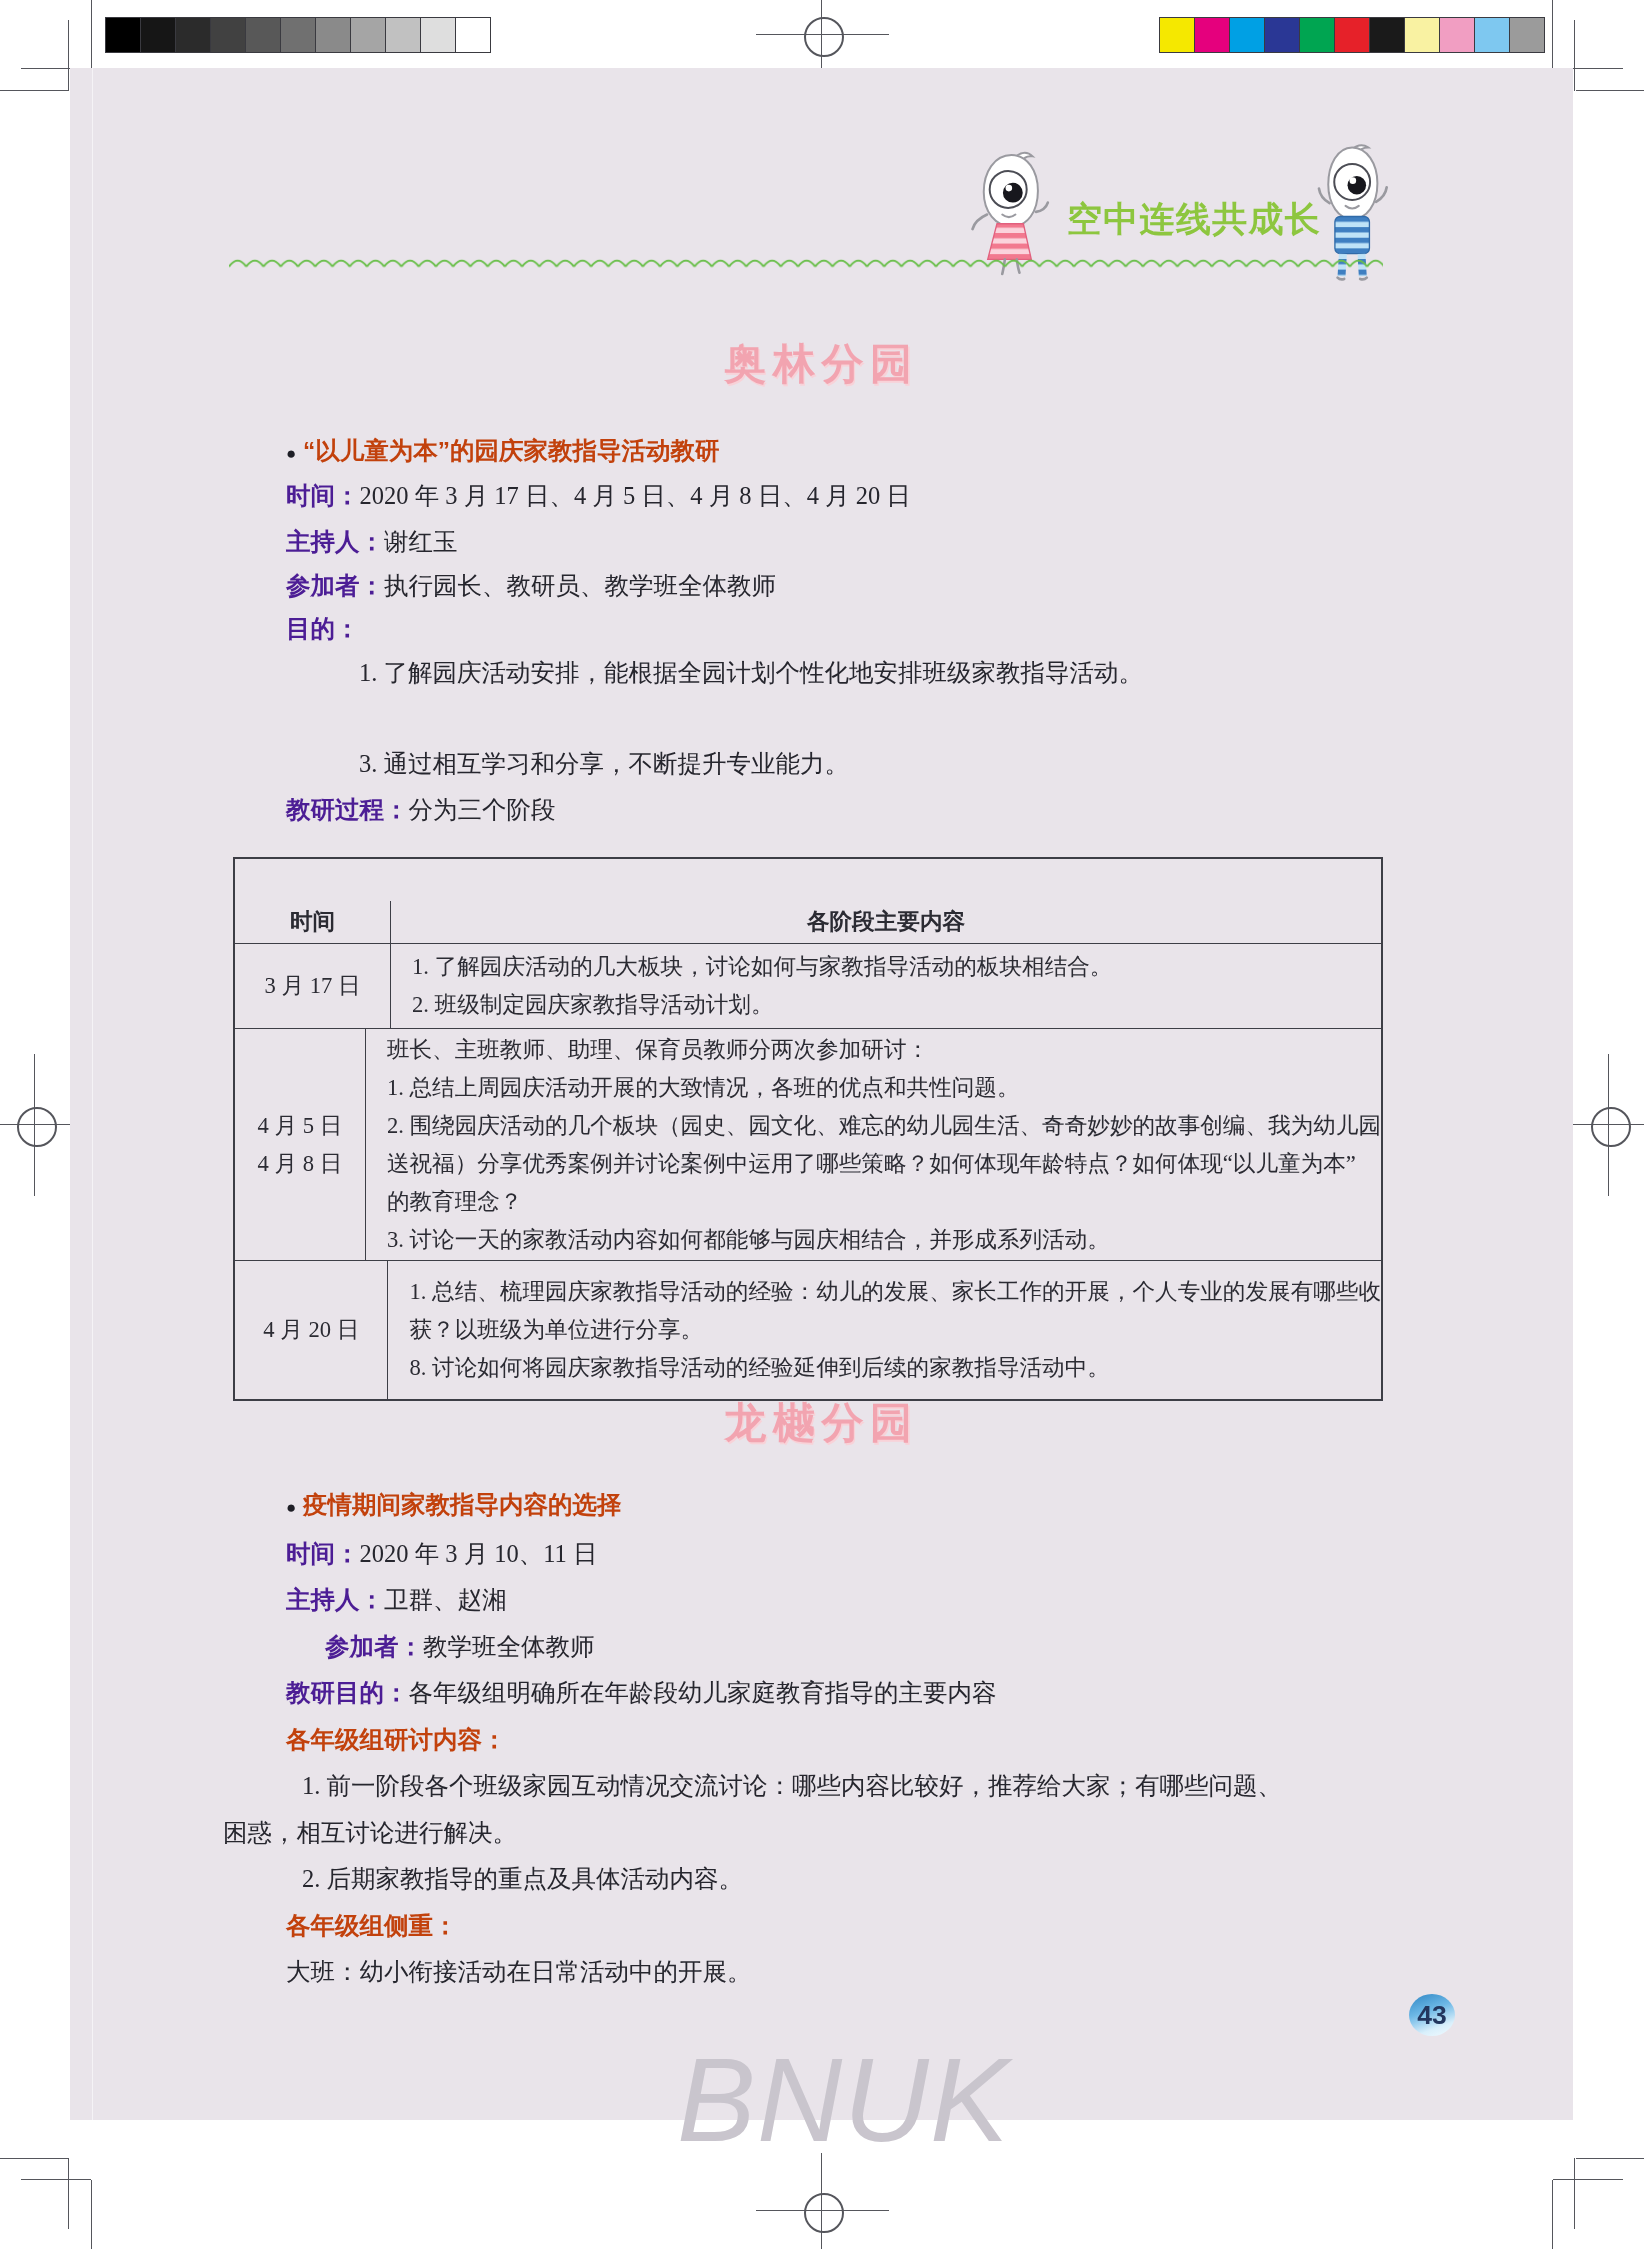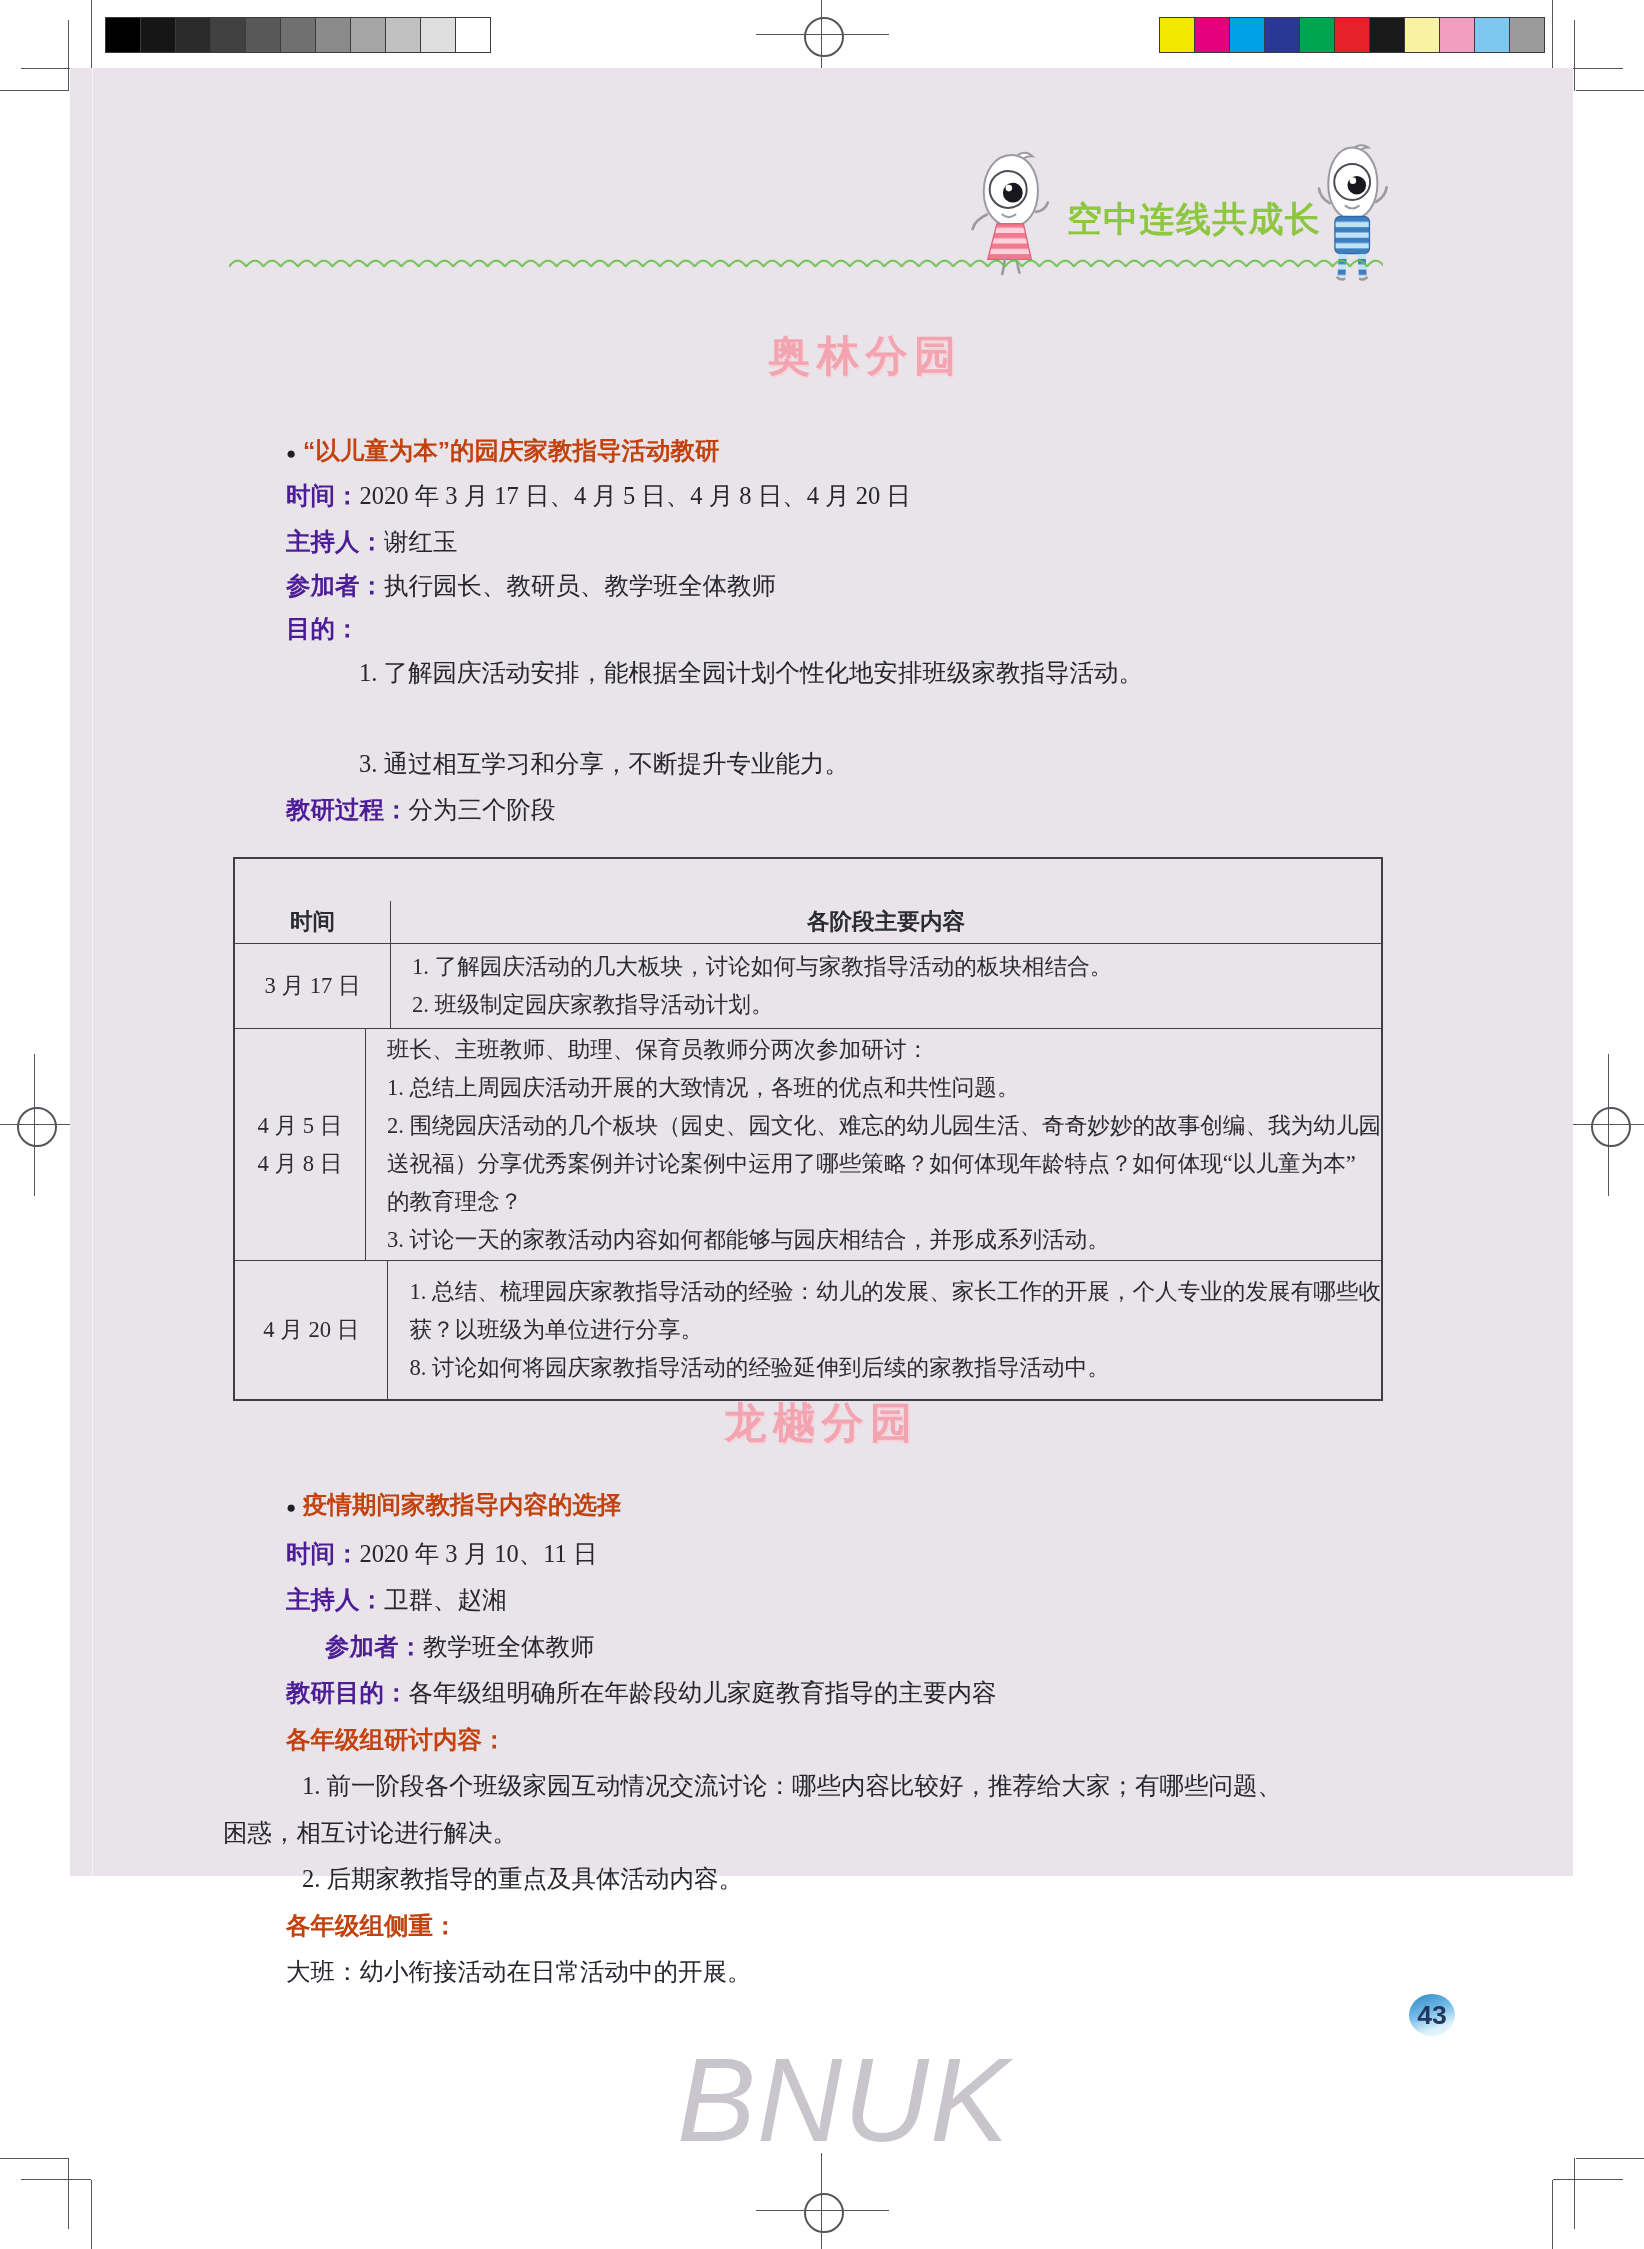--- a/index.html
+++ b/index.html
@@ -7,21 +7,21 @@
           font-family:"Liberation Serif","DejaVu Serif",serif;color:#2b2b33;}
   .abs{position:absolute;}
   
   .mark-line{position:absolute;background:#55565c;}
   .crosshair{position:absolute;}
   .crosshair .ring{position:absolute;border:2px solid #55565c;border-radius:50%;background:transparent;}
   .swatch-row{position:absolute;display:flex;border:1.3px solid #3a3a40;}
   .swatch{width:34px;height:34px;border-right:1.3px solid #3a3a40;}
   .swatch:last-child{border-right:none;}
   
-  .page{position:absolute;left:70px;top:68px;width:1503px;height:1808px;background:#e9e4ea;}
+  .page{position:absolute;left:70px;top:68px;width:1503px;height:2052px;background:#e9e4ea;}
   .bleed-line{position:absolute;left:22px;top:0;width:1.3px;height:2112px;background:rgba(255,255,255,.55);}
   
   .hdr-title{position:absolute;left:997px;top:128px;width:252px;
              font-family:"Liberation Sans","DejaVu Sans",sans-serif;font-weight:bold;
              font-size:35px;letter-spacing:1.3px;color:#8dc63f;white-space:nowrap;}
   .wave{position:absolute;left:159px;top:190px;width:1154px;height:13.3px;}
   
   .sec-title{position:absolute;left:0;width:1503px;text-align:center;
              font-family:"Liberation Sans","DejaVu Sans",sans-serif;font-weight:bold;
              font-size:42px;letter-spacing:6.6px;color:#f2a4b0;
@@ -185,21 +185,21 @@
       <svg width="1154" height="13.3" viewBox="0 0 1740 20">
         <defs>
           <pattern id="wavepat" width="26" height="20" patternUnits="userSpaceOnUse">
             <path d="M0 13 Q13 -5 26 13" fill="none" stroke="#6abf4b" stroke-width="3"></path>
           </pattern>
         </defs>
         <rect width="1740" height="20" fill="url(#wavepat)"></rect>
       </svg>
     </div>
 
-    <div class="sec-title" style="top:260px;margin-left:44px;">奥林分园</div>
+    <div class="sec-title" style="top:268px;">奥林分园</div>
 
     <div class="ln" style="left:216px;top:364px;"><span class="bullet">●</span><span class="bold-sans">“以儿童为本”的园庆家教指导活动教研</span></div>
 
     <div class="ln" style="left:216px;top:409px;"><span class="lbl">时间：</span><span>2020 年 3 月 17 日、4 月 5 日、4 月 8 日、4 月 20 日</span></div>
 
     <div class="ln" style="left:216px;top:455px;"><span class="lbl">主持人：</span><span>谢红玉</span></div>
 
     <div class="ln" style="left:216px;top:499px;"><span class="lbl">参加者：</span><span>执行园长、教研员、教学班全体教师</span></div>
 
     <div class="ln" style="left:216px;top:542px;"><span class="lbl">目的：</span></div>

